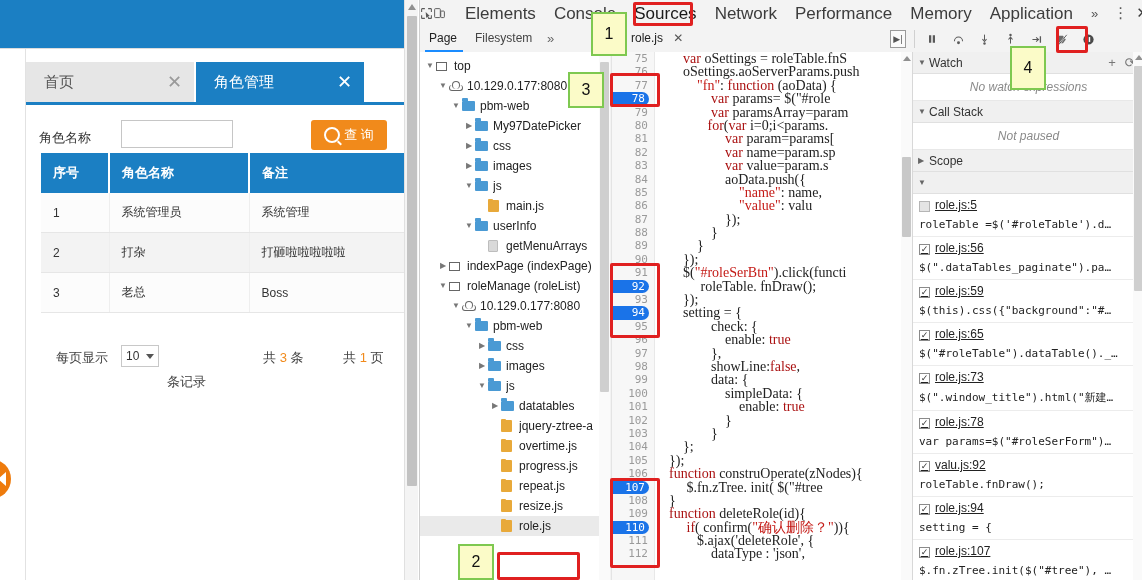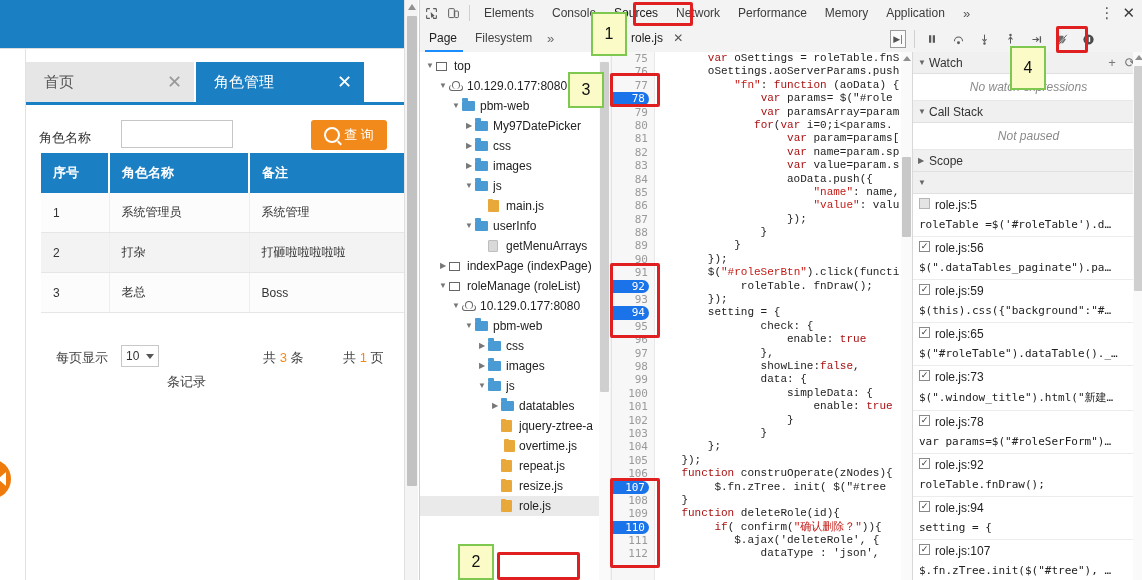--- a/index.html
+++ b/index.html
@@ -68,21 +68,21 @@
   .wp-scrollbar .thumb{position:absolute;left:2px;top:16px;width:10px;height:470px;background:#c2c2c2;border-radius:1px;}
 
   
   .devtools{position:absolute;left:419px;top:0;width:723px;height:580px;background:#f3f3f3;
             border-left:1px solid #cfcfcf;font-size:12px;}
 
   .dt-toolbar{position:absolute;left:0;top:0;width:723px;height:26px;background:#f3f3f3;border-bottom:1px solid #d8d8d8;
       display:flex;align-items:center;}
   .dt-icon{width:22px;height:22px;display:flex;align-items:center;justify-content:center;color:#5a5a5a;}
   .dt-sep{width:1px;height:16px;background:#d0d0d0;margin:0 5px;}
-  .dt-tab{padding:0 9px;height:25px;line-height:25px;color:#3c3c3c;font-size:12px;white-space:nowrap;}
+  .dt-tab{padding:0 9px;height:25px;line-height:25px;color:#3c3c3c;font-size:17px;white-space:nowrap;}
   .dt-tab.sel{color:#1a1a1a;}
   .dt-right{margin-left:auto;display:flex;align-items:center;}
   .kebab{font-size:15px;color:#5a5a5a;padding:0 6px;letter-spacing:0;}
   .closeX{font-size:15px;color:#3c3c3c;padding:0 8px 0 2px;}
 
   .dt-subtoolbar{position:absolute;left:0;top:26px;width:723px;height:26px;background:#f3f3f3;border-bottom:1px solid #d8d8d8;}
   .st-page{position:absolute;left:9px;top:0;height:25px;line-height:25px;color:#222;}
   .st-fs{position:absolute;left:55px;top:0;height:25px;line-height:25px;color:#444;}
   .st-more{position:absolute;left:127px;top:0;height:25px;line-height:25px;color:#666;font-size:13px;}
   .st-underline{position:absolute;left:5px;top:24px;width:38px;height:2px;background:#1a8cff;}
@@ -120,37 +120,37 @@
 
   .files-scroll{position:absolute;right:0;top:0;width:11px;height:528px;background:#fafafa;}
   .files-scroll .thumb{position:absolute;left:1px;top:10px;width:9px;height:330px;background:#cfcfcf;border-radius:1px;}
 
   
   .gutter{position:absolute;left:0;top:0;width:42px;height:528px;background:#f7f7f7;border-right:1px solid #e8e8e8;}
   .gline{height:13.4px;line-height:13.4px;text-align:right;padding-right:6px;font-family:"DejaVu Sans Mono","Liberation Mono",monospace;
         font-size:11px;color:#9a9a9a;box-sizing:border-box;}
   .gline.bp{background:#1a73e8;color:#fff;border-radius:0 7px 7px 0;margin-right:5px;padding-right:4px;}
   .codebox{position:absolute;left:43px;top:0;width:245px;height:528px;overflow:hidden;
-        font-family:Liberation Mono, monospace;font-size:11px;white-space:pre;}
+        font-family:Liberation Serif, serif;font-size:14px;white-space:pre;}
   .cline{height:13.4px;line-height:13.4px;color:#222;}
   .k{color:#a11;} .s{color:#c41a16;}
   .code-scroll{position:absolute;right:0;top:0;width:11px;height:528px;background:#fafafa;}
   .code-scroll .up{position:absolute;left:2px;top:4px;width:0;height:0;border-left:4px solid transparent;border-right:4px solid transparent;border-bottom:5px solid #909090;}
   .code-scroll .thumb{position:absolute;left:1px;top:105px;width:9px;height:80px;background:#c8c8c8;border-radius:1px;}
 
   
   .sec-head{height:21px;display:flex;align-items:center;background:#f0f0f0;border-bottom:1px solid #e0e0e0;
         padding:0 5px;color:#333;font-size:12px;}
   .sec-head .tri{width:11px;color:#666;font-size:8px;}
   .sec-head .ttl{flex:1;}
   .sec-head .act{width:18px;text-align:center;color:#777;font-size:13px;}
   .sec-empty{height:26px;display:flex;align-items:center;justify-content:center;background:#fff;
         color:#8a8a8a;font-style:italic;font-size:12px;border-bottom:1px solid #e8e8e8;}
   .bp-item{background:#fff;border-bottom:1px solid #ececec;padding:4px 6px 5px 6px;}
-  .bp-top{display:flex;align-items:flex-start;gap:5px;}
+  .bp-top{display:flex;align-items:flex-end;gap:5px;text-decoration:underline;}
   .bp-cb{width:11px;height:11px;border:1px solid #8a8a8a;background:#fff;box-sizing:border-box;
         display:flex;align-items:center;justify-content:center;font-size:9px;color:#333;line-height:1;}
   .bp-cb.off{background:#e4e4e4;border-color:#b5b5b5;}
   .bp-name{font-size:12px;color:#222;}
   .bp-code{font-family:"DejaVu Sans Mono","Liberation Mono",monospace;font-size:11px;color:#222;
         white-space:nowrap;overflow:hidden;text-overflow:ellipsis;margin-top:6px;}
   .side-scroll{position:absolute;right:0;top:0;width:11px;height:528px;background:#fafafa;}
   .side-scroll .up{position:absolute;left:2px;top:3px;width:0;height:0;border-left:4px solid transparent;border-right:4px solid transparent;border-bottom:5px solid #909090;}
   .side-scroll .thumb{position:absolute;left:1px;top:14px;width:9px;height:225px;background:#cfcfcf;border-radius:1px;}
 
@@ -436,24 +436,29 @@
           <div class="trow" style="padding-left: 69px;">
             <span class="tw">▶</span>
             <span class="ico"><span class="ic-folder" style="display: inline-block;"></span></span>
             <span class="tlabel">datatables</span>
           </div>
           <div class="trow" style="padding-left: 69px;">
             <span class="tw"></span>
             <span class="ico"><span class="ic-jsfile" style="display: inline-block;"></span></span>
             <span class="tlabel">jquery-ztree-a</span>
           </div>
-          <div class="trow" style="padding-left: 69px; text-align: right;">
+          <div class="trow" style="padding-left: 69px;">
             <span class="tw"></span>
             <span class="ico"><span class="ic-jsfile" style="display: inline-block;"></span></span>
             <span class="tlabel">overtime.js</span>
+          </div>
+          <div class="trow" style="padding-left: 69px;">
+            <span class="tw"></span>
+            <span class="ico"><span class="ic-jsfile" style="display: inline-block;"></span></span>
+            <span class="tlabel">progress.js</span>
           </div>
           <div class="trow" style="padding-left: 69px;">
             <span class="tw"></span>
             <span class="ico"><span class="ic-jsfile" style="display: inline-block;"></span></span>
             <span class="tlabel">repeat.js</span>
           </div>
           <div class="trow" style="padding-left: 69px;">
             <span class="tw"></span>
             <span class="ico"><span class="ic-jsfile" style="display: inline-block;"></span></span>
             <span class="tlabel">resize.js</span>
@@ -579,21 +584,21 @@
           <div class="bp-item">
             <div class="bp-top">
               <span class="bp-cb">✓</span>
               <span class="bp-name">role.js:78</span>
             </div>
             <div class="bp-code">var params=$("#roleSerForm")…</div>
           </div>
           <div class="bp-item">
             <div class="bp-top">
               <span class="bp-cb">✓</span>
-              <span class="bp-name">role.js:92</span>
+              <span class="bp-name">valu.js:92</span>
             </div>
             <div class="bp-code">roleTable.fnDraw();</div>
           </div>
           <div class="bp-item">
             <div class="bp-top">
               <span class="bp-cb">✓</span>
               <span class="bp-name">role.js:94</span>
             </div>
             <div class="bp-code">setting = {</div>
           </div>

